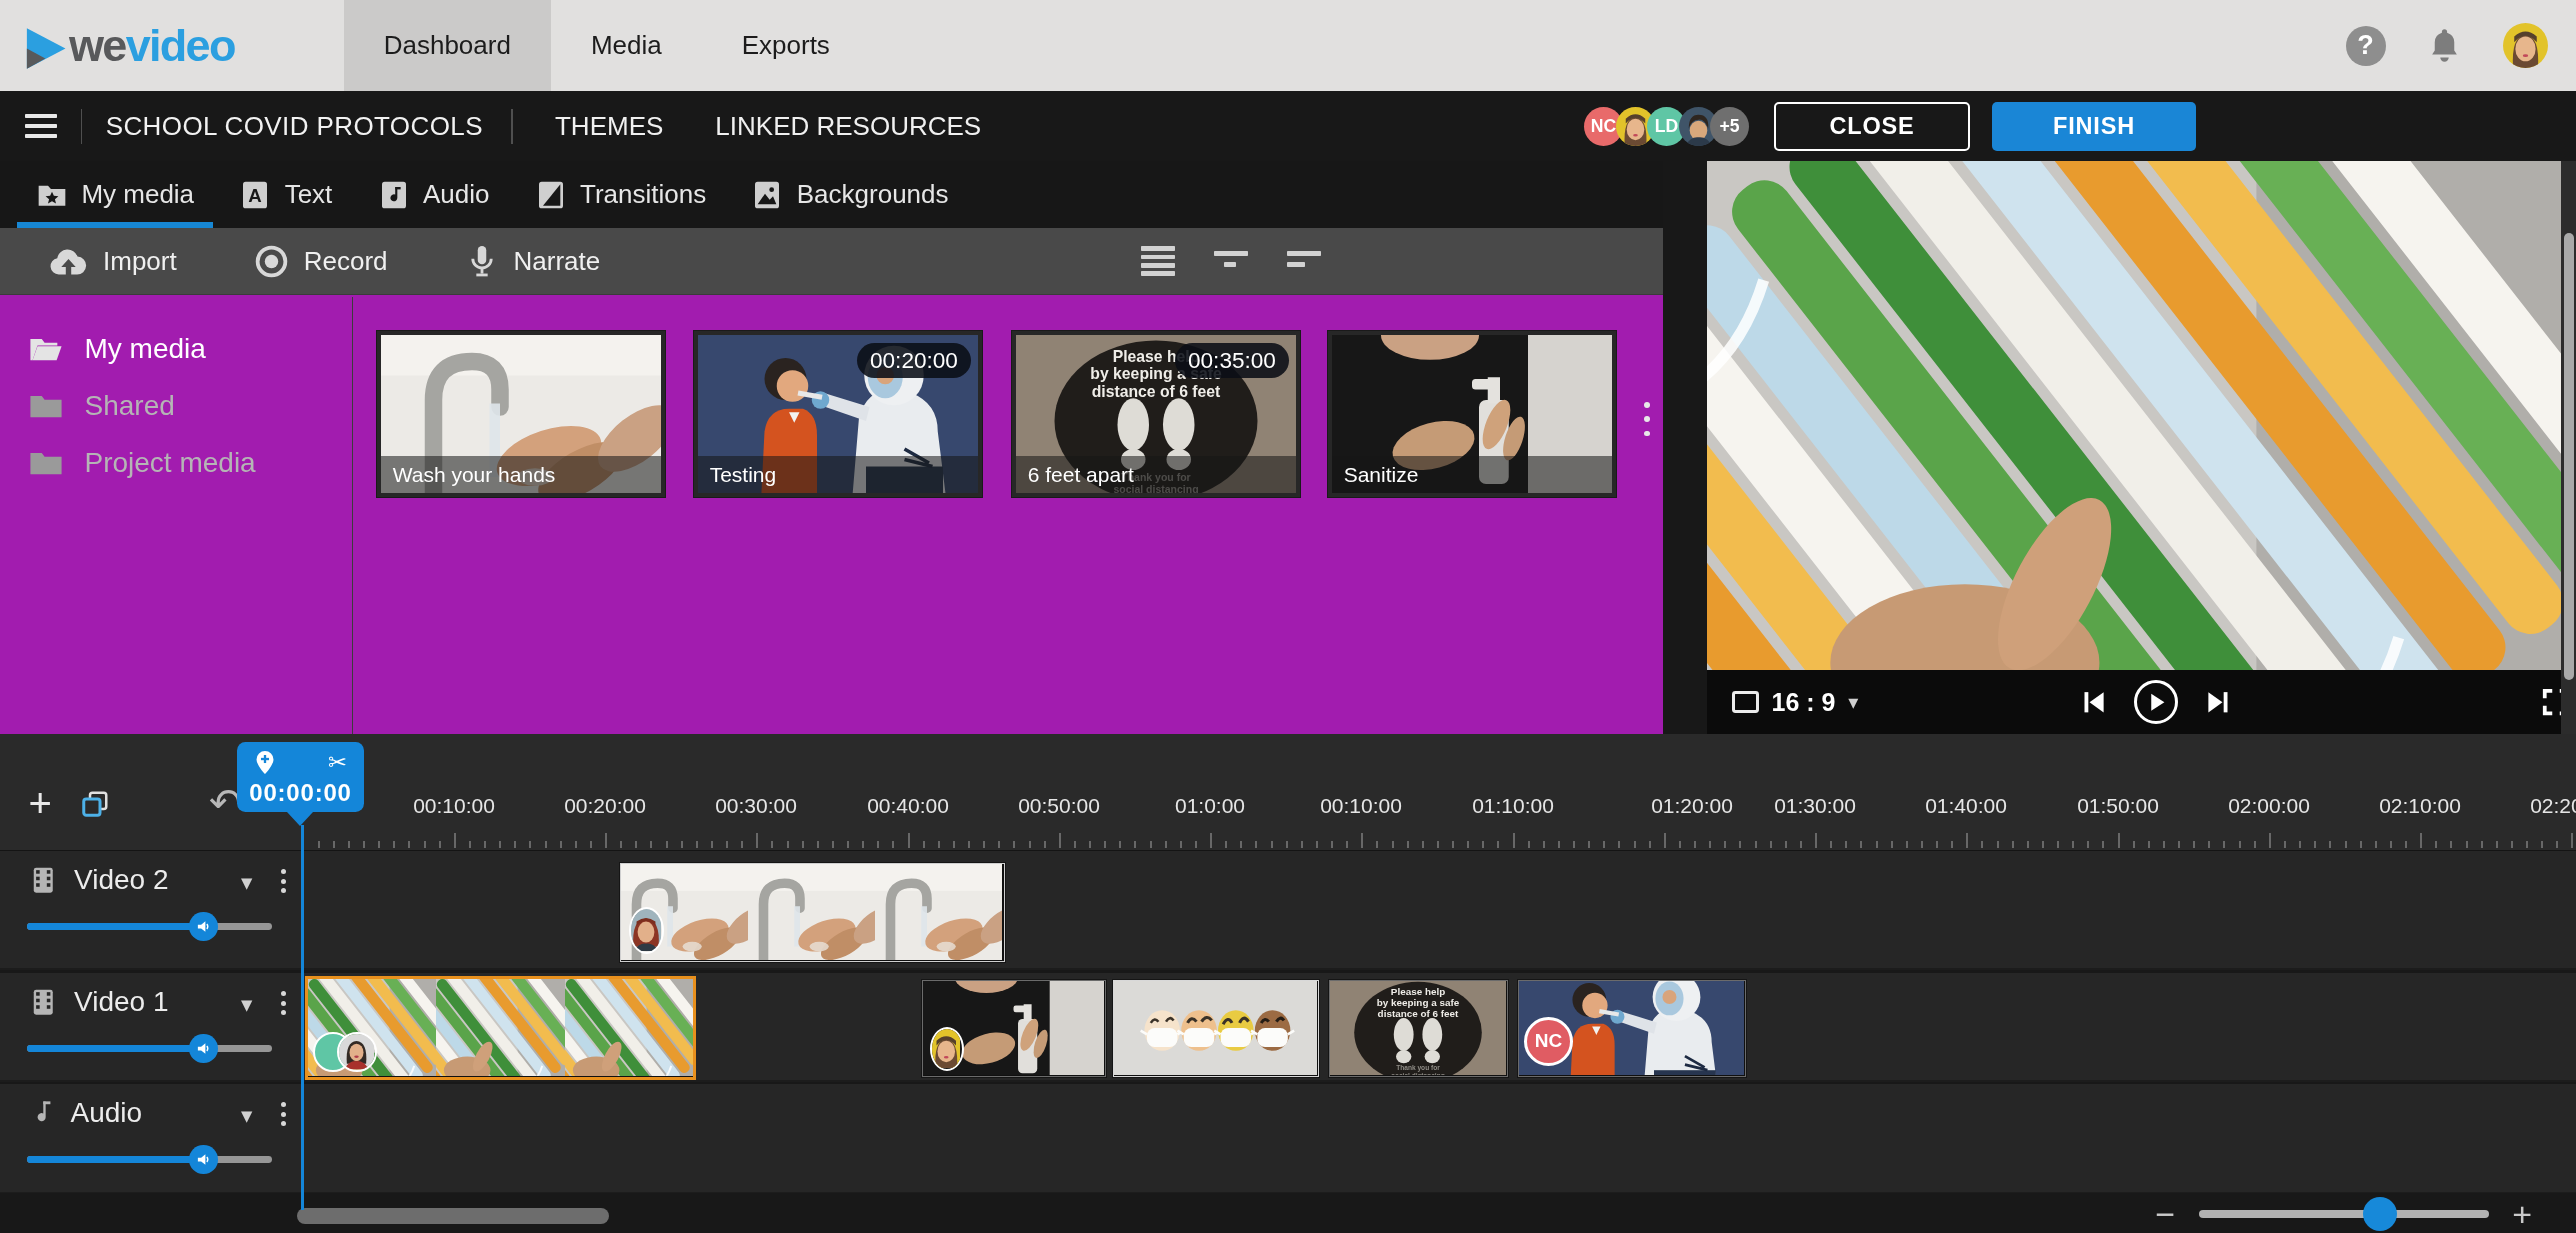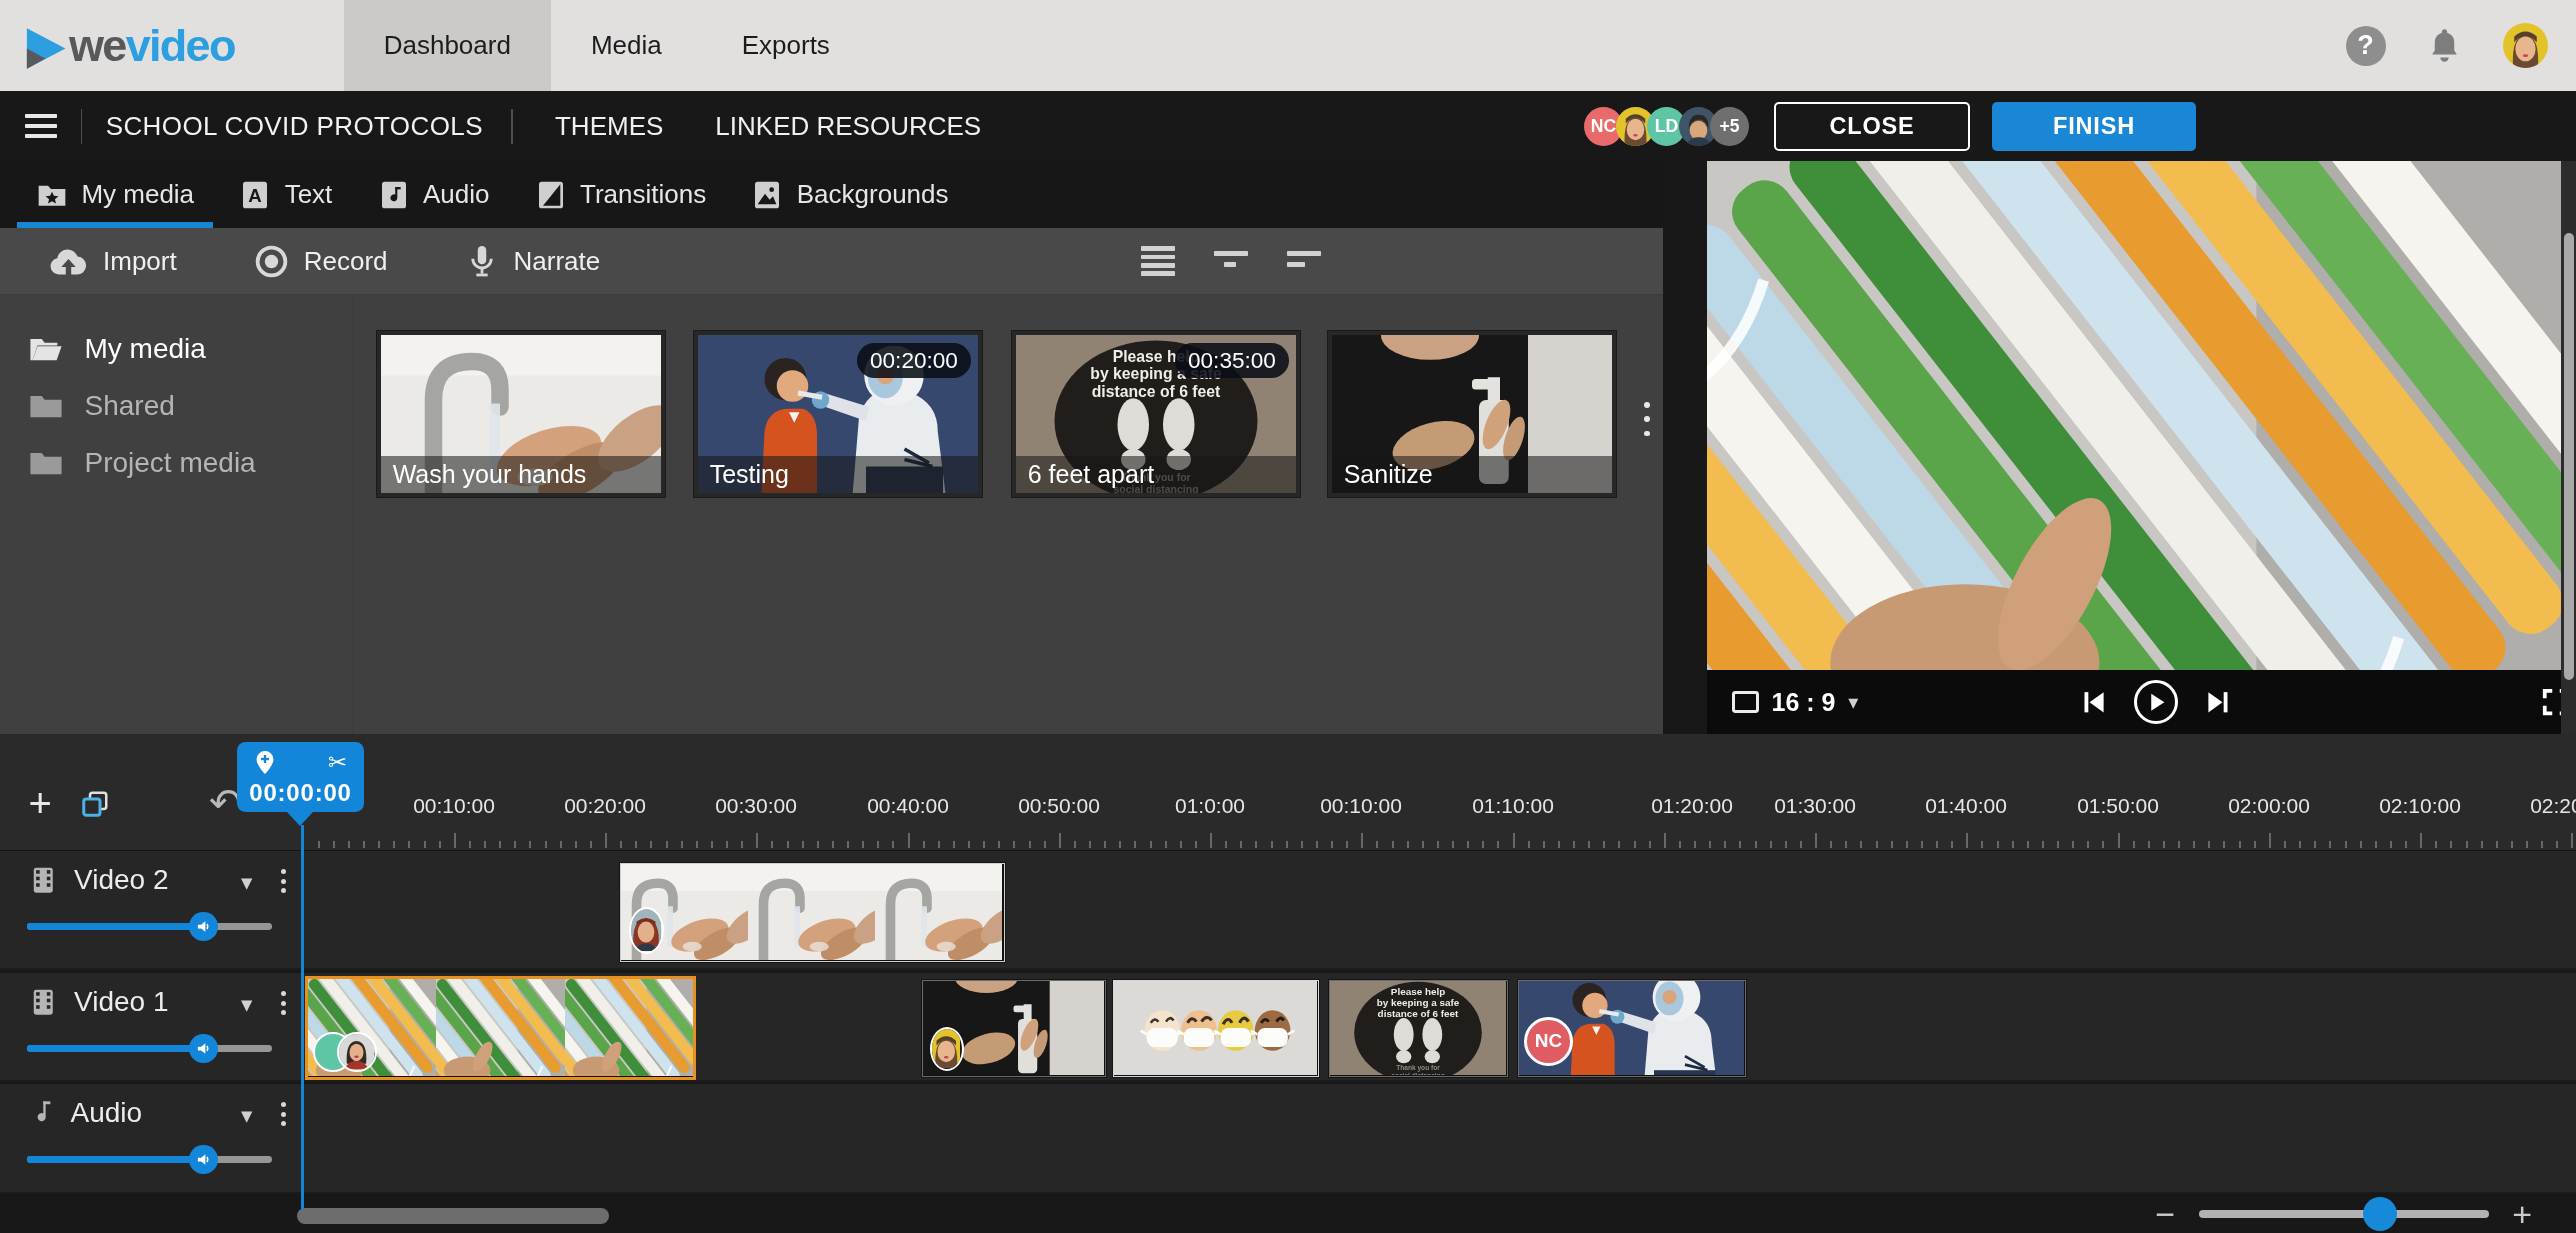--- a/index.html
+++ b/index.html
@@ -25,40 +25,40 @@
   .hamburger i { display:block; height:4.2px; background:#e8e8e8; border-radius:0.8px; }
   .pb-divider { width:1.7px; height:35px; background:#4f4f4f; margin:0 23.5px; }
   .pb-title { font-size:26px; color:#f2f2f2; letter-spacing:0.4px; }
   .pb-link { font-size:26px; color:#f0f0f0; margin-left:52px; cursor:pointer; }
   .collab { margin-left:auto; display:flex; align-items:center; margin-right:25px; }
   .cava { width:39px; height:39px; border-radius:50%; margin-left:-7.5px; display:flex; align-items:center; justify-content:center; font-size:17.6px; font-weight:700; color:#fff; overflow:hidden; position:relative; }
   .btn-close { width:196px; height:49px; border:2.5px solid #fff; border-radius:5px; background:transparent; color:#fff; font-size:23.5px; font-weight:700; letter-spacing:0.8px; display:flex; align-items:center; justify-content:center; margin-right:22px; cursor:pointer; }
   .btn-finish { width:204px; height:49px; border:none; border-radius:5px; background:#1a86d6; color:#fff; font-size:23.5px; font-weight:700; letter-spacing:0.8px; display:flex; align-items:center; justify-content:center; cursor:pointer; }
 
   
-  .media-panel { position:absolute; top:161px; left:0; width:1663px; height:573px; background:#404040; }
+  .media-panel { position:absolute; top:161px; left:0; width:1663px; height:573px; background:#a21caf; }
   .mtabs { height:67px; background:#171717; display:flex; align-items:center; padding-left:13.4px; }
   .mtab { display:flex; align-items:center; gap:13.4px; padding:0 22.6px; height:100%; position:relative; color:#e6e6e6; font-size:26px; cursor:pointer; }
   .mtab.active::after { content:""; position:absolute; left:3.4px; right:3.4px; bottom:0; height:5.9px; background:#1787d4; }
   .mtoolbar { height:67px; background:#494949; display:flex; align-items:center; border-bottom:1.7px solid #3b3b3b; position:relative; }
   .mt-action { display:flex; gap:15px; align-items:center; color:#f0f0f0; font-size:26px; cursor:pointer; }
   .view-icons { position:absolute; left:1141px; top:18.4px; display:flex; gap:39px; }
   .vicon { width:34px; height:30px; position:relative; cursor:pointer; }
   .vicon i { position:absolute; height:4.2px; background:#d2d2d2; border-radius:0.8px; }
   .searchbox { position:absolute; left:1334px; top:11px; width:295px; height:45px; background:#3a3a3a; border:1.7px solid #989898; border-radius:3.4px; display:flex; align-items:center; padding:0 11.7px; gap:10px; }
   .searchbox input { background:transparent; border:0; color:#ddd; font-size:23.5px; width:100%; outline:none; font-family:"Liberation Sans",sans-serif; }
   .searchbox input::placeholder { color:#c4c4c4; }
   .mbody { position:absolute; top:136px; bottom:0; left:0; right:0; display:flex; }
   .sidebar { width:353px; border-right:1.7px solid #3c3c3c; padding-top:23.5px; }
   .side-item { display:flex; align-items:center; gap:22px; padding:12.6px 0 12.6px 28.5px; font-size:28px; color:#b5b5b5; cursor:pointer; }
   .side-item.active { color:#fff; }
   .mcontent { position:relative; flex:1; }
   .card { position:absolute; top:34px; width:288px; height:166px; background:#202020; border:4.2px solid #272727; outline:0.8px solid #1a1a1a; cursor:pointer; }
   .card .art { position:absolute; inset:0; overflow:hidden; }
-  .card-label { position:absolute; left:0; right:0; bottom:0; height:37px; background:rgba(22,22,22,0.55); color:#fff; font-size:25px; display:flex; align-items:center; padding-left:11.7px; }
+  .card-label { position:absolute; left:0; right:0; bottom:0; height:37px; background:rgba(22,22,22,0.55); color:#fff; font-size:21px; display:flex; align-items:center; padding-left:11.7px; }
   .card-badge { position:absolute; top:8.4px; right:6.7px; height:35px; border-radius:17.6px; background:rgba(10,14,22,0.88); color:#fff; font-size:22.6px; display:flex; align-items:center; padding:0 13.4px; }
   .resize-dots { position:absolute; left:1644px; top:241px; display:flex; flex-direction:column; gap:8.4px; cursor:col-resize; }
   .resize-dots i { width:5.9px; height:5.9px; border-radius:50%; background:#e8e8e8; }
 
   
   .preview { position:absolute; top:161px; left:1707px; width:913px; height:573px; background:#0c0c0c; }
   .pphoto { position:absolute; top:0; left:0; right:15px; bottom:64px; overflow:hidden; }
   .pcontrols { position:absolute; left:0; right:15px; bottom:0; height:64px; background:#0b0b0b; display:flex; align-items:center; }
   .ratio { display:flex; align-items:center; gap:12.6px; margin-left:25px; color:#fff; cursor:pointer; }
   .ratio-box { width:27px; height:22px; border:3.4px solid #ececec; border-radius:3.4px; }

